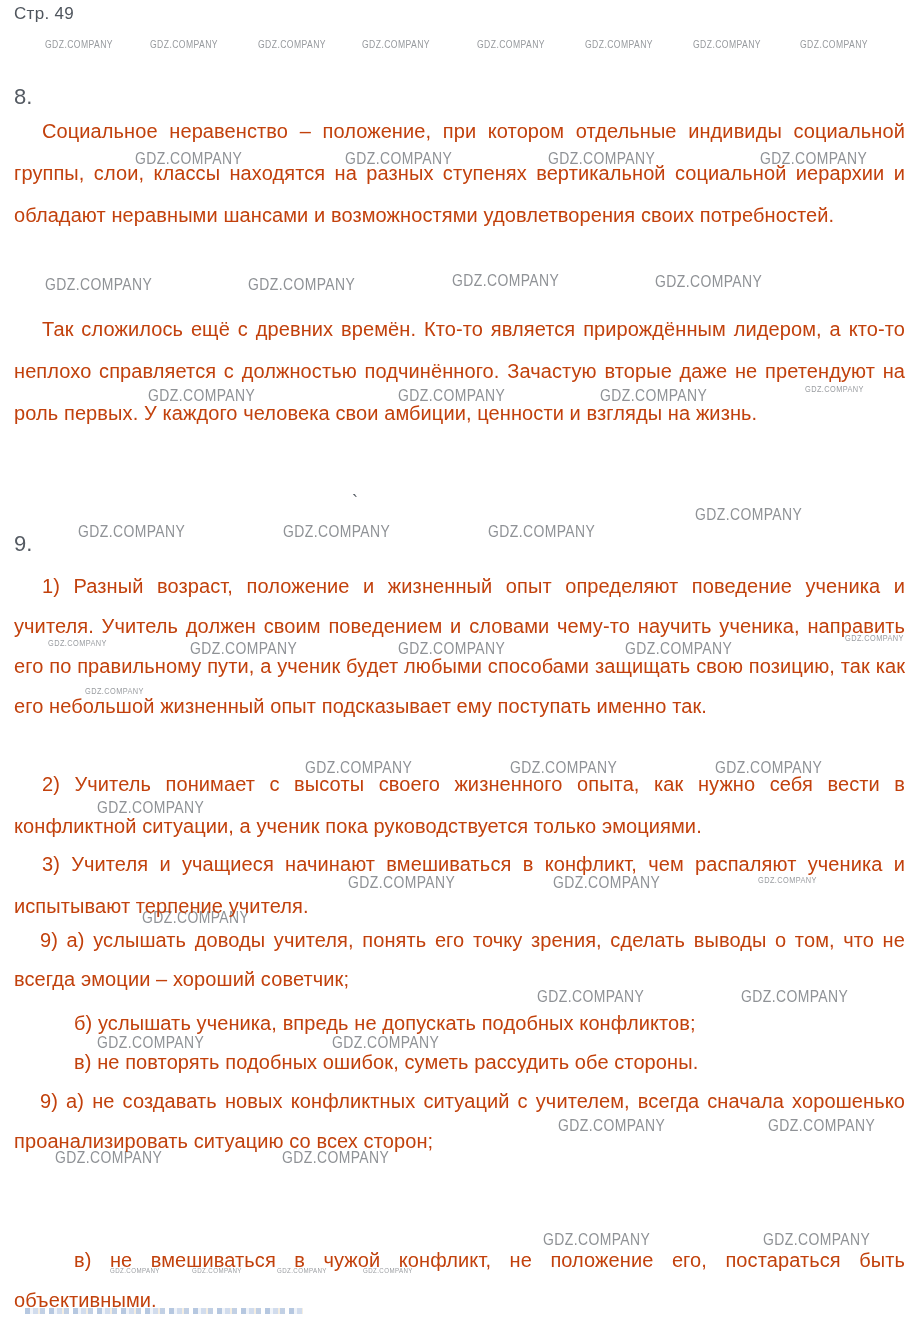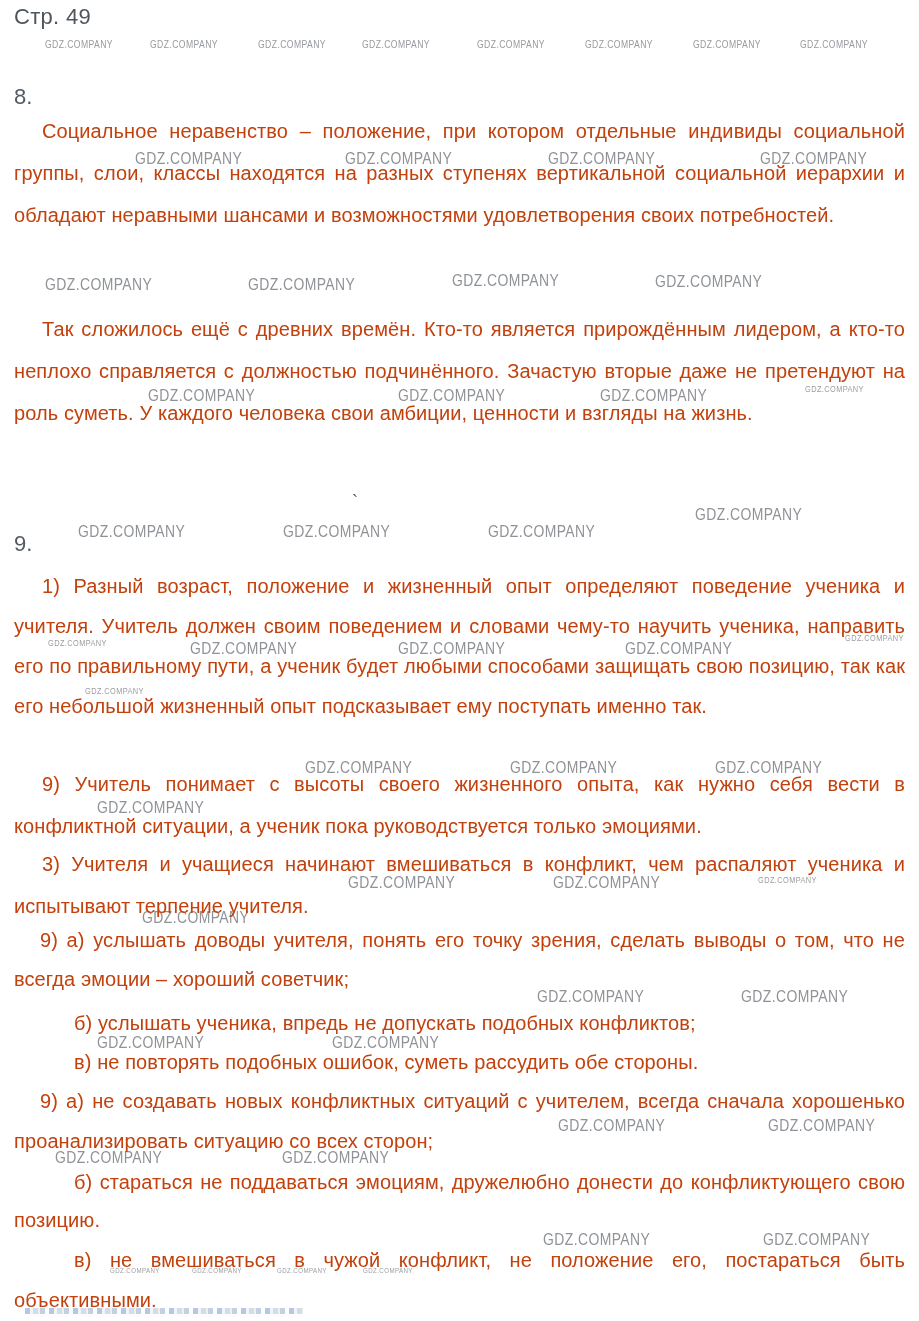--- a/index.html
+++ b/index.html
@@ -4,21 +4,21 @@
 <style>
   html,body { margin:0; padding:0; background:#ffffff; }
   .page {
     position:relative; width:919px; height:1321px; background:#ffffff;
     overflow:hidden;
     font-family:"Liberation Sans","DejaVu Sans",sans-serif;
     color:#575d64;
   }
   .page-title {
     position:absolute; left:14px; top:4px;
-    font-size:22px; font-weight:500; color:#4f555d; letter-spacing:.3px;
+    font-size:17px; font-weight:500; color:#4f555d; letter-spacing:.3px;
   }
   .sec-num {
     position:absolute; left:14px;
     font-size:22px; font-weight:400; color:#545a62;
   }
   .para {
     position:absolute; left:14px; width:891px;
     font-size:20px; font-weight:300; letter-spacing:.1px;
     text-align:justify; color:#c2410c;
   }
@@ -102,39 +102,38 @@
       <div class="wm xxs" style="left: 277px; top: 1266px;">GDZ.COMPANY</div>
       <div class="wm xxs" style="left: 363px; top: 1266px;">GDZ.COMPANY</div>
     </div>
 
   <div class="page-title">Стр. 49</div>
 
   <div class="sec-num" style="top:84px;">8.</div>
 
   <p class="para" style="top:110px; line-height:42px; text-indent:28px; margin:0;">Социальное неравенство – положение, при котором отдельные индивиды социальной группы, слои, классы находятся на разных ступенях вертикальной социальной иерархии и обладают неравными шансами и возможностями удовлетворения своих потребностей.</p>
 
-  <p class="para" style="top:308px; line-height:42px; text-indent:28px; margin:0;">Так сложилось ещё с древних времён. Кто-то является прирождённым лидером, а кто-то неплохо справляется с должностью подчинённого. Зачастую вторые даже не претендуют на роль суметь. У каждого человека свои амбиции, ценности и взгляды на жизнь.</p>
+  <p class="para" style="top:308px; line-height:42px; text-indent:28px; margin:0;">Так сложилось ещё с древних времён. Кто-то является прирождённым лидером, а кто-то неплохо справляется с должностью подчинённого. Зачастую вторые даже не претендуют на роль первых. У каждого человека свои амбиции, ценности и взгляды на жизнь.</p>
 
   <span class="tick" style="left:352px; top:492px;">`</span>
 
   <div class="sec-num" style="top:531px;">9.</div>
 
   <p class="para" style="top:566px; line-height:40px; text-indent:28px; margin:0;">1) Разный возраст, положение и жизненный опыт определяют поведение ученика и учителя. Учитель должен своим поведением и словами чему-то научить ученика, направить его по правильному пути, а ученик будет любыми способами защищать свою позицию, так как его небольшой жизненный опыт подсказывает ему поступать именно так.</p>
 
-  <p class="para" style="top:763px; line-height:42px; text-indent:28px; margin:0;">9) Учитель понимает с высоты своего жизненного опыта, как нужно себя вести в конфликтной ситуации, а ученик пока руководствуется только эмоциями.</p>
+  <p class="para" style="top:763px; line-height:42px; text-indent:28px; margin:0;">2) Учитель понимает с высоты своего жизненного опыта, как нужно себя вести в конфликтной ситуации, а ученик пока руководствуется только эмоциями.</p>
 
   <p class="para" style="top:843px; line-height:42px; text-indent:28px; margin:0;">3) Учителя и учащиеся начинают вмешиваться в конфликт, чем распаляют ученика и испытывают терпение учителя.</p>
 
   <p class="para" style="top:921px; line-height:39px; text-indent:26px; margin:0;">9) а) услышать доводы учителя, понять его точку зрения, сделать выводы о том, что не всегда эмоции – хороший советчик;</p>
 
   <p class="para" style="top:1003px; line-height:40px; text-indent:60px; margin:0;">б) услышать ученика, впредь не допускать подобных конфликтов;</p>
 
   <p class="para" style="top:1042px; line-height:40px; text-indent:60px; margin:0;">в) не повторять подобных ошибок, суметь рассудить обе стороны.</p>
 
   <p class="para" style="top:1081px; line-height:40px; text-indent:26px; margin:0;">9) а) не создавать новых конфликтных ситуаций с учителем, всегда сначала хорошенько проанализировать ситуацию со всех сторон;</p>
 
-  <p class="para" style="top:1163px; line-height:38px; text-indent:60px; margin:0;">б) стараться не поддаваться эмоциям, дружелюбно донести до конфликтующего свою позицию.</p>
 
   <p class="para" style="top:1240px; line-height:40px; text-indent:60px; margin:0;">в) не вмешиваться в чужой конфликт, не положение его, постараться быть объективными.</p>
 
   <div class="bottom-frag"></div>
 
 </div>
 
 </body></html>

